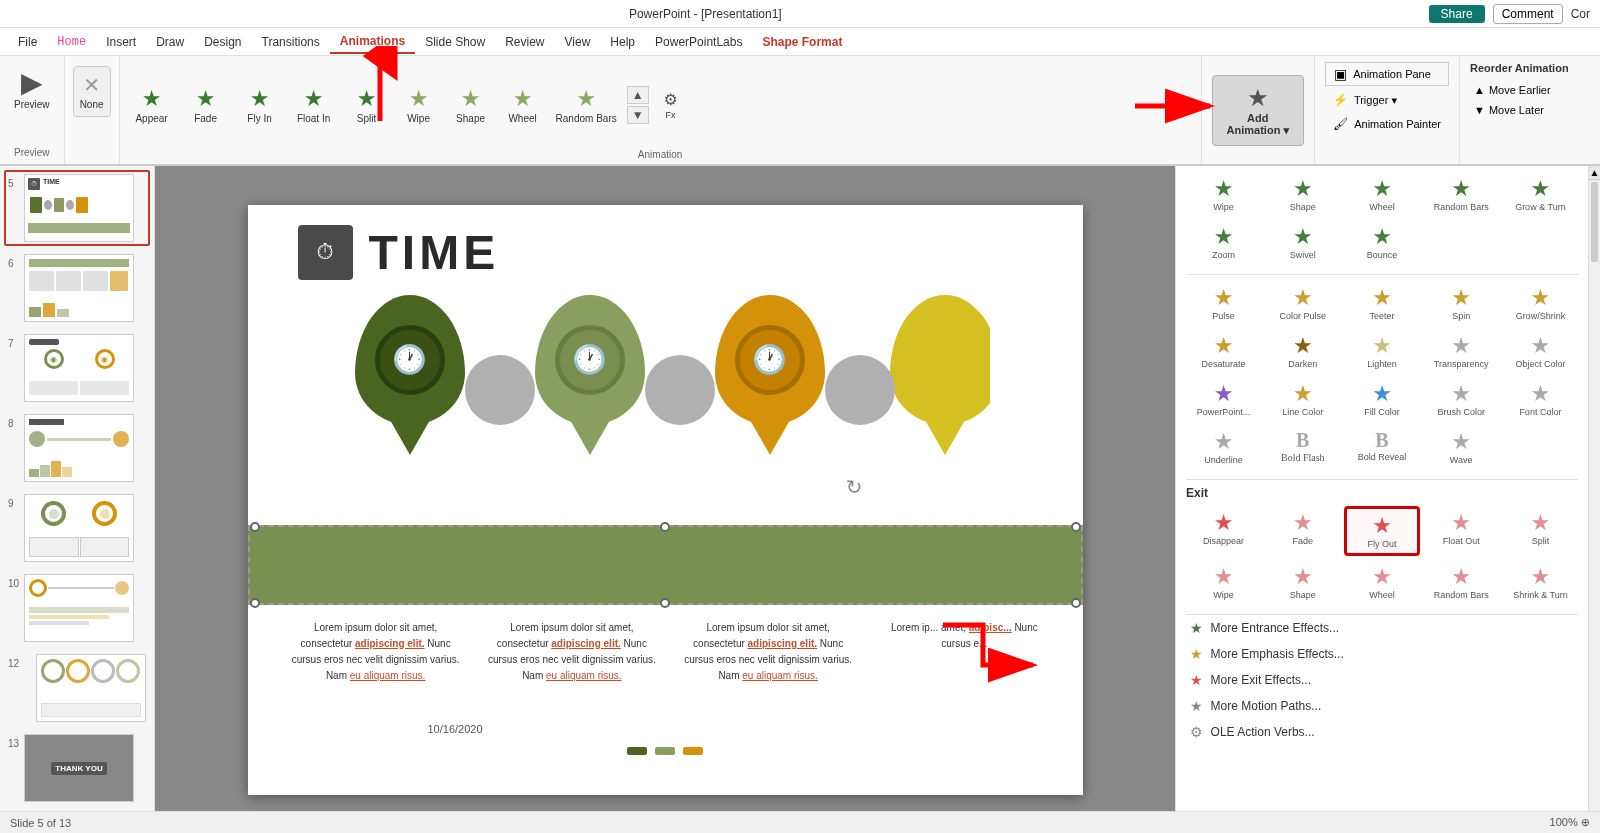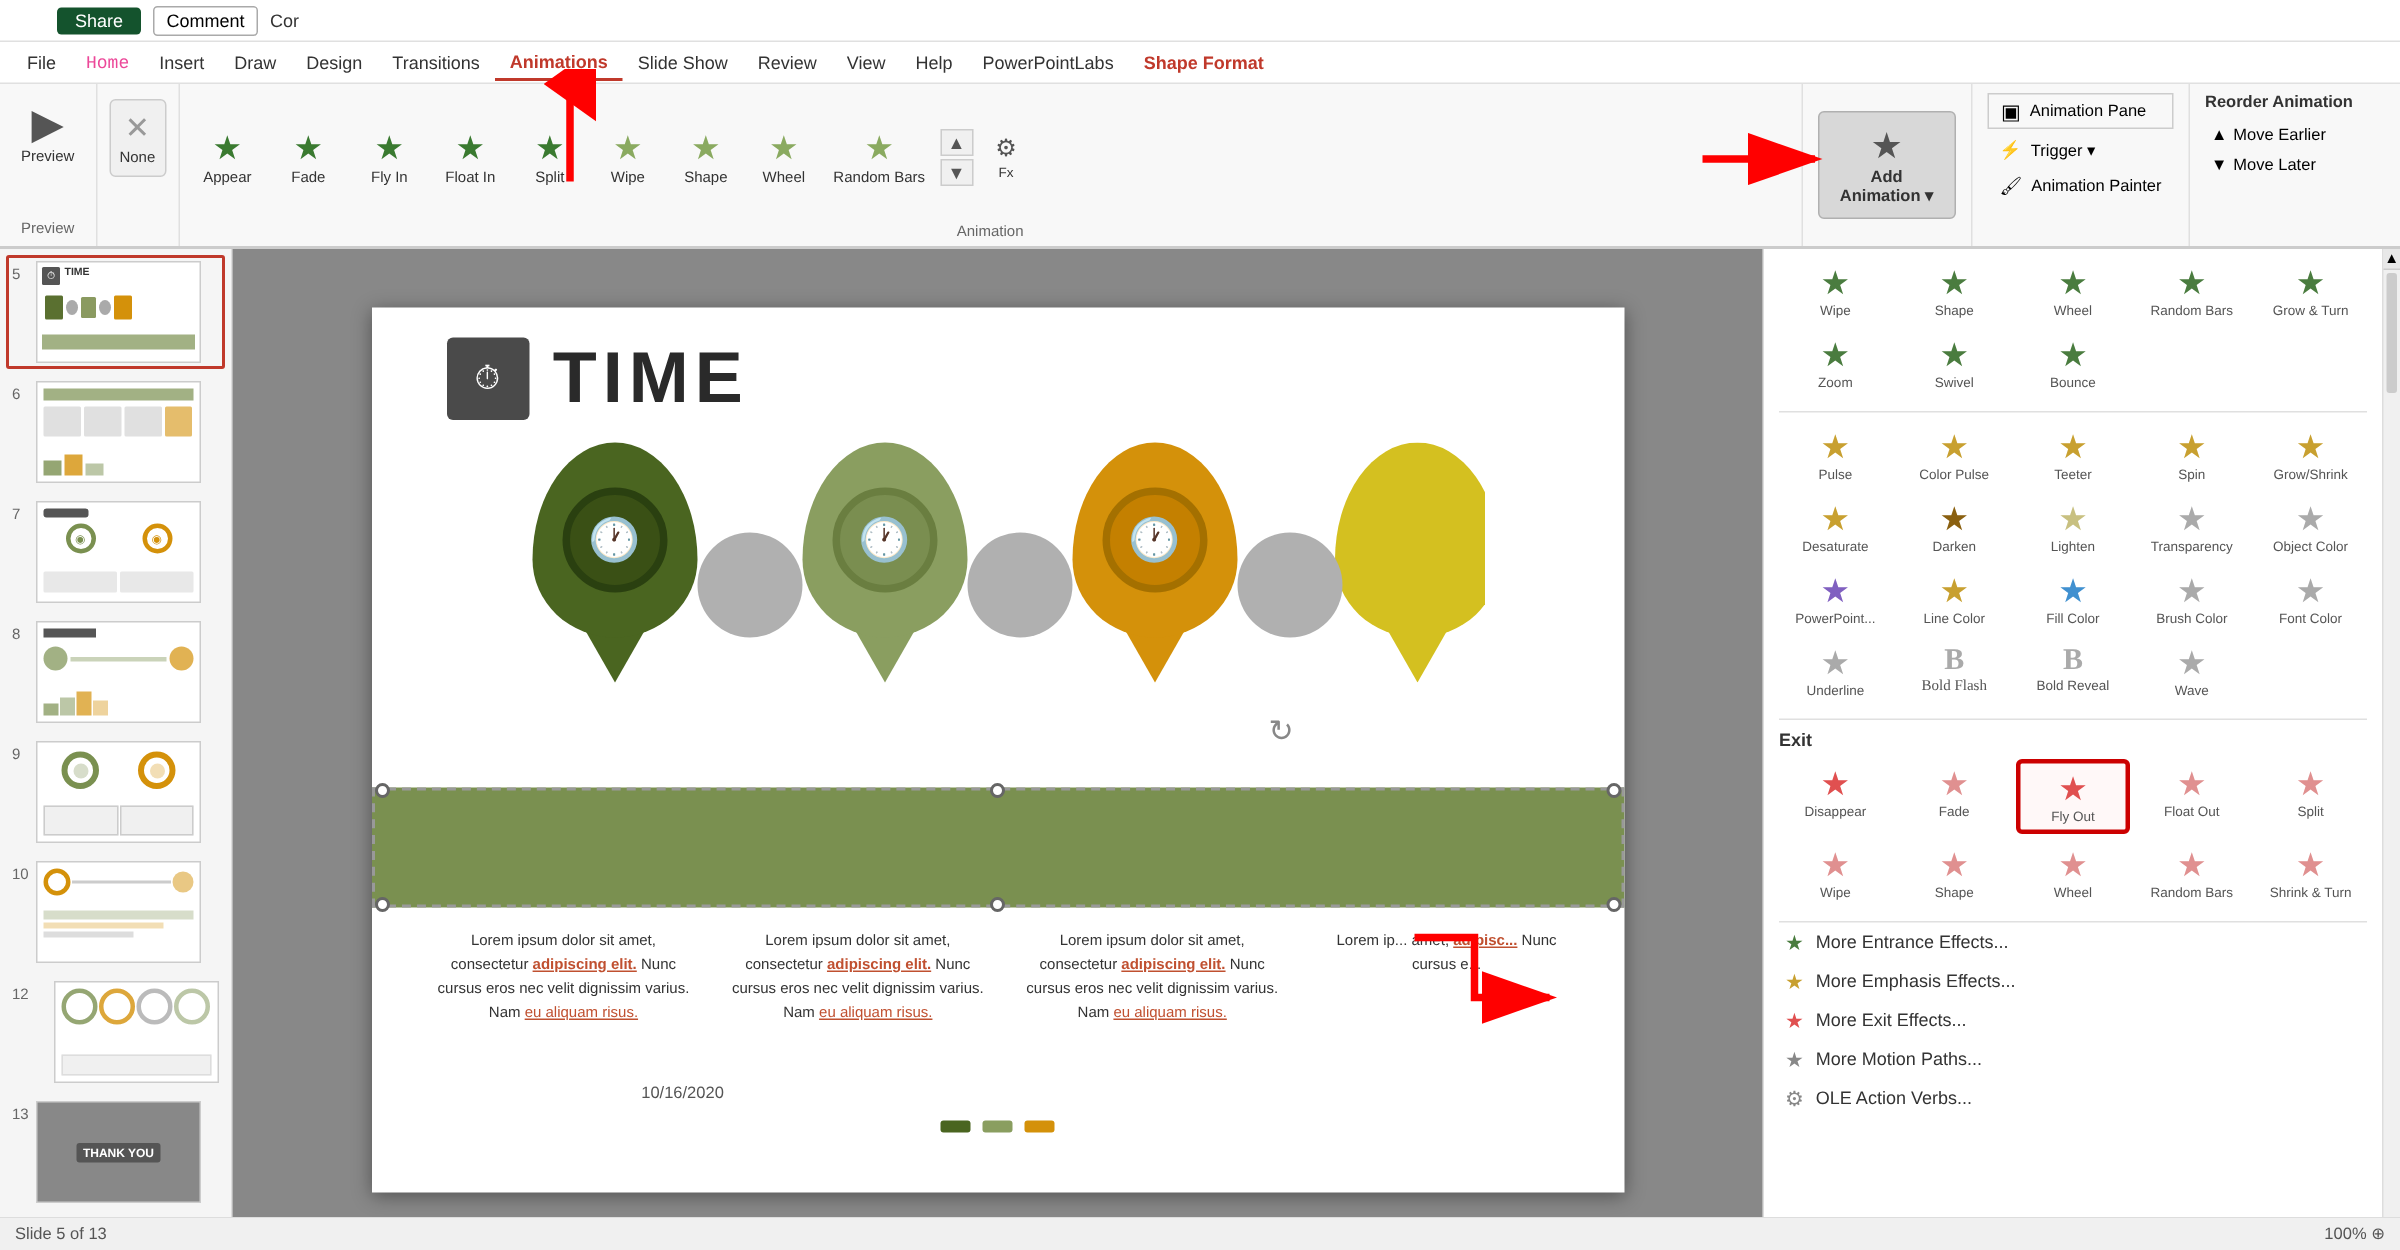--- a/index.html
+++ b/index.html
@@ -2,22 +2,23 @@
 <html><head>
   <meta charset="utf-8">
   <style>
     * { box-sizing: border-box; margin: 0; padding: 0; }
     body { font-family: 'Segoe UI', Arial, sans-serif; font-size: 12px; background: #f0f0f0; overflow: hidden; width: 1600px; height: 833px; }
   </style>
 </head>
 <body>
 
 <div style="height:28px; background:#fff; display:flex; align-items:center; padding:0 10px; border-bottom:1px solid #e0e0e0;">
+  <div style="font-size:12px; color:#333; flex:1; text-align:center;">PowerPoint - [Presentation1]</div>
   <div style="display:flex; align-items:center; gap:8px;">
-    <button style="background:#14532d; color:white; border:none; padding:2px 12px; border-radius:3px; font-size:12px; cursor:pointer;margin-left:28px;">Share</button>
+    <button style="background:#0f766e; color:white; border:none; padding:2px 12px; border-radius:3px; font-size:12px; cursor:pointer;margin-left:28px;">Share</button>
     <button style="background:none; border:1px solid #aaa; padding:2px 8px; border-radius:3px; font-size:12px; cursor:pointer;">Comment</button>
     <span style="font-size:12px; color:#333;">Cor</span>
   </div>
 </div>
 
 <div style="height:28px; background:#fff; display:flex; align-items:center; padding:0 8px; border-bottom:1px solid #e0e0e0;">
   <div style="padding:4px 10px; font-size:12px; color:#333; cursor:pointer;">File</div>
   <div style="padding:4px 10px; font-size:12px; color:#ec4899; cursor:pointer;font-family:Liberation Mono, monospace;">Home</div>
   <div style="padding:4px 10px; font-size:12px; color:#333; cursor:pointer;">Insert</div>
   <div style="padding:4px 10px; font-size:12px; color:#333; cursor:pointer;">Draw</div>

